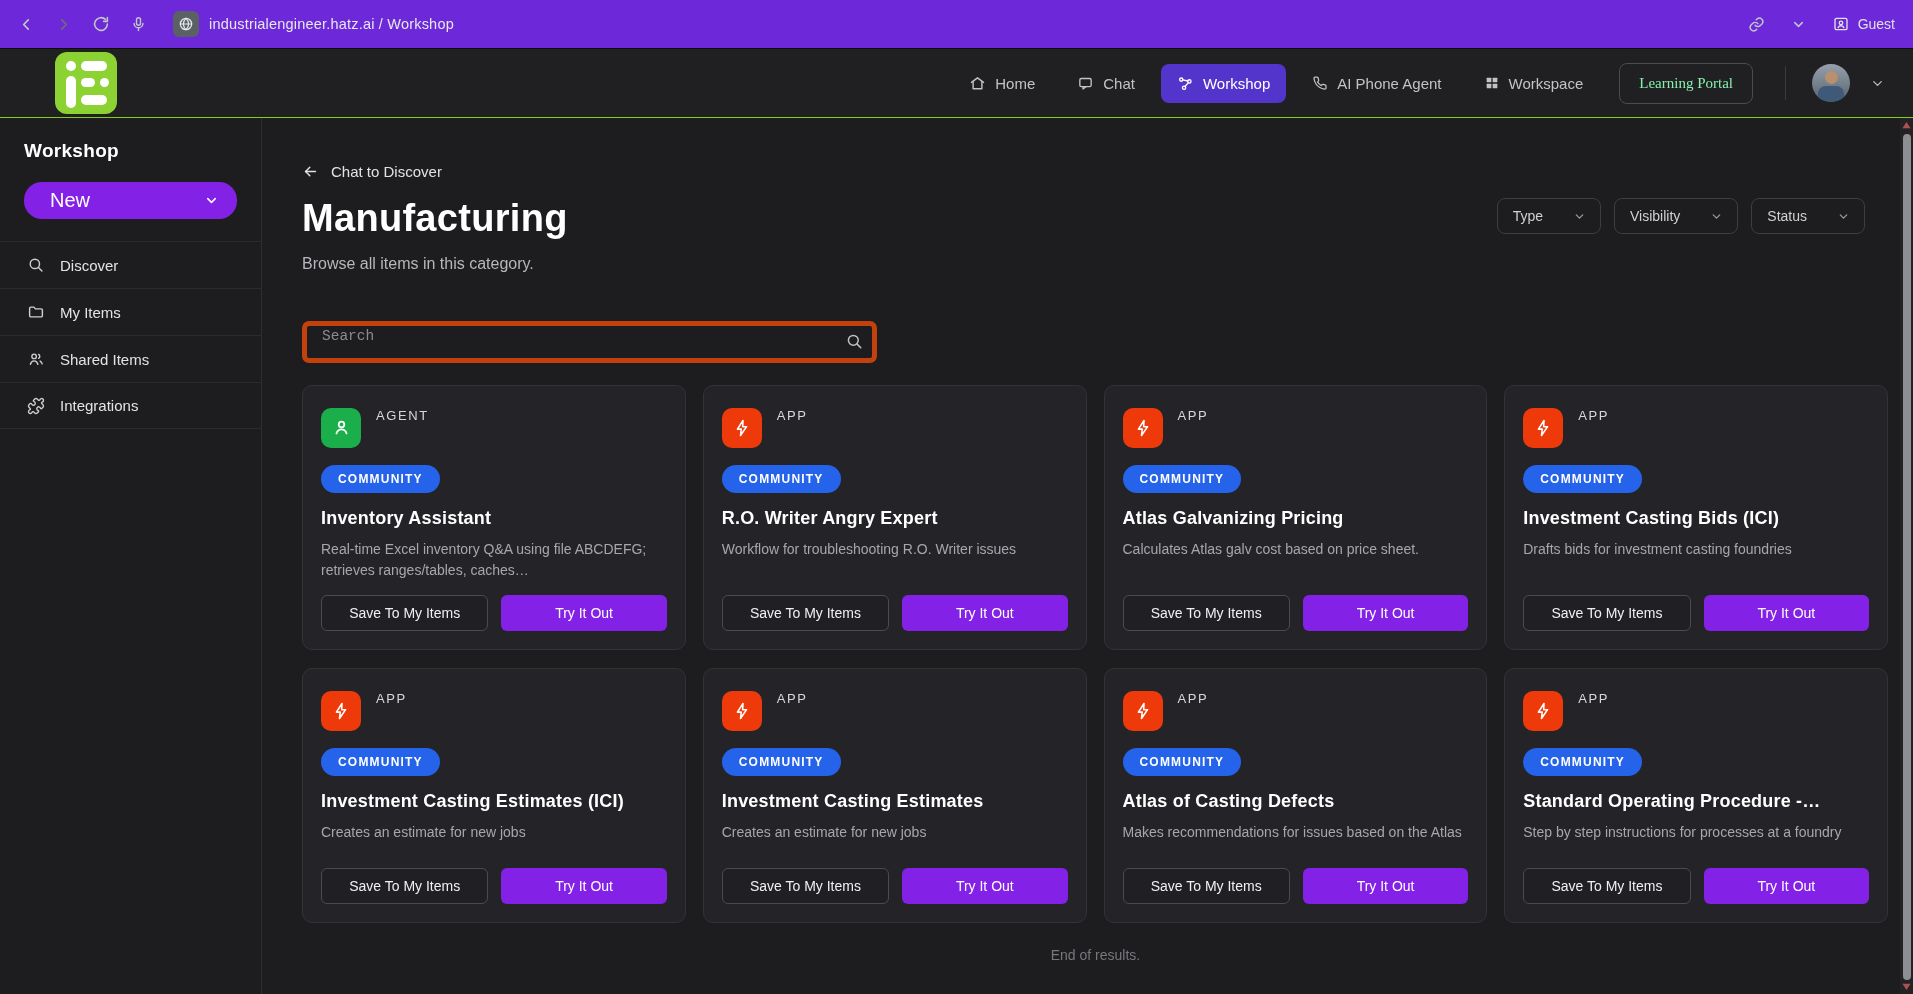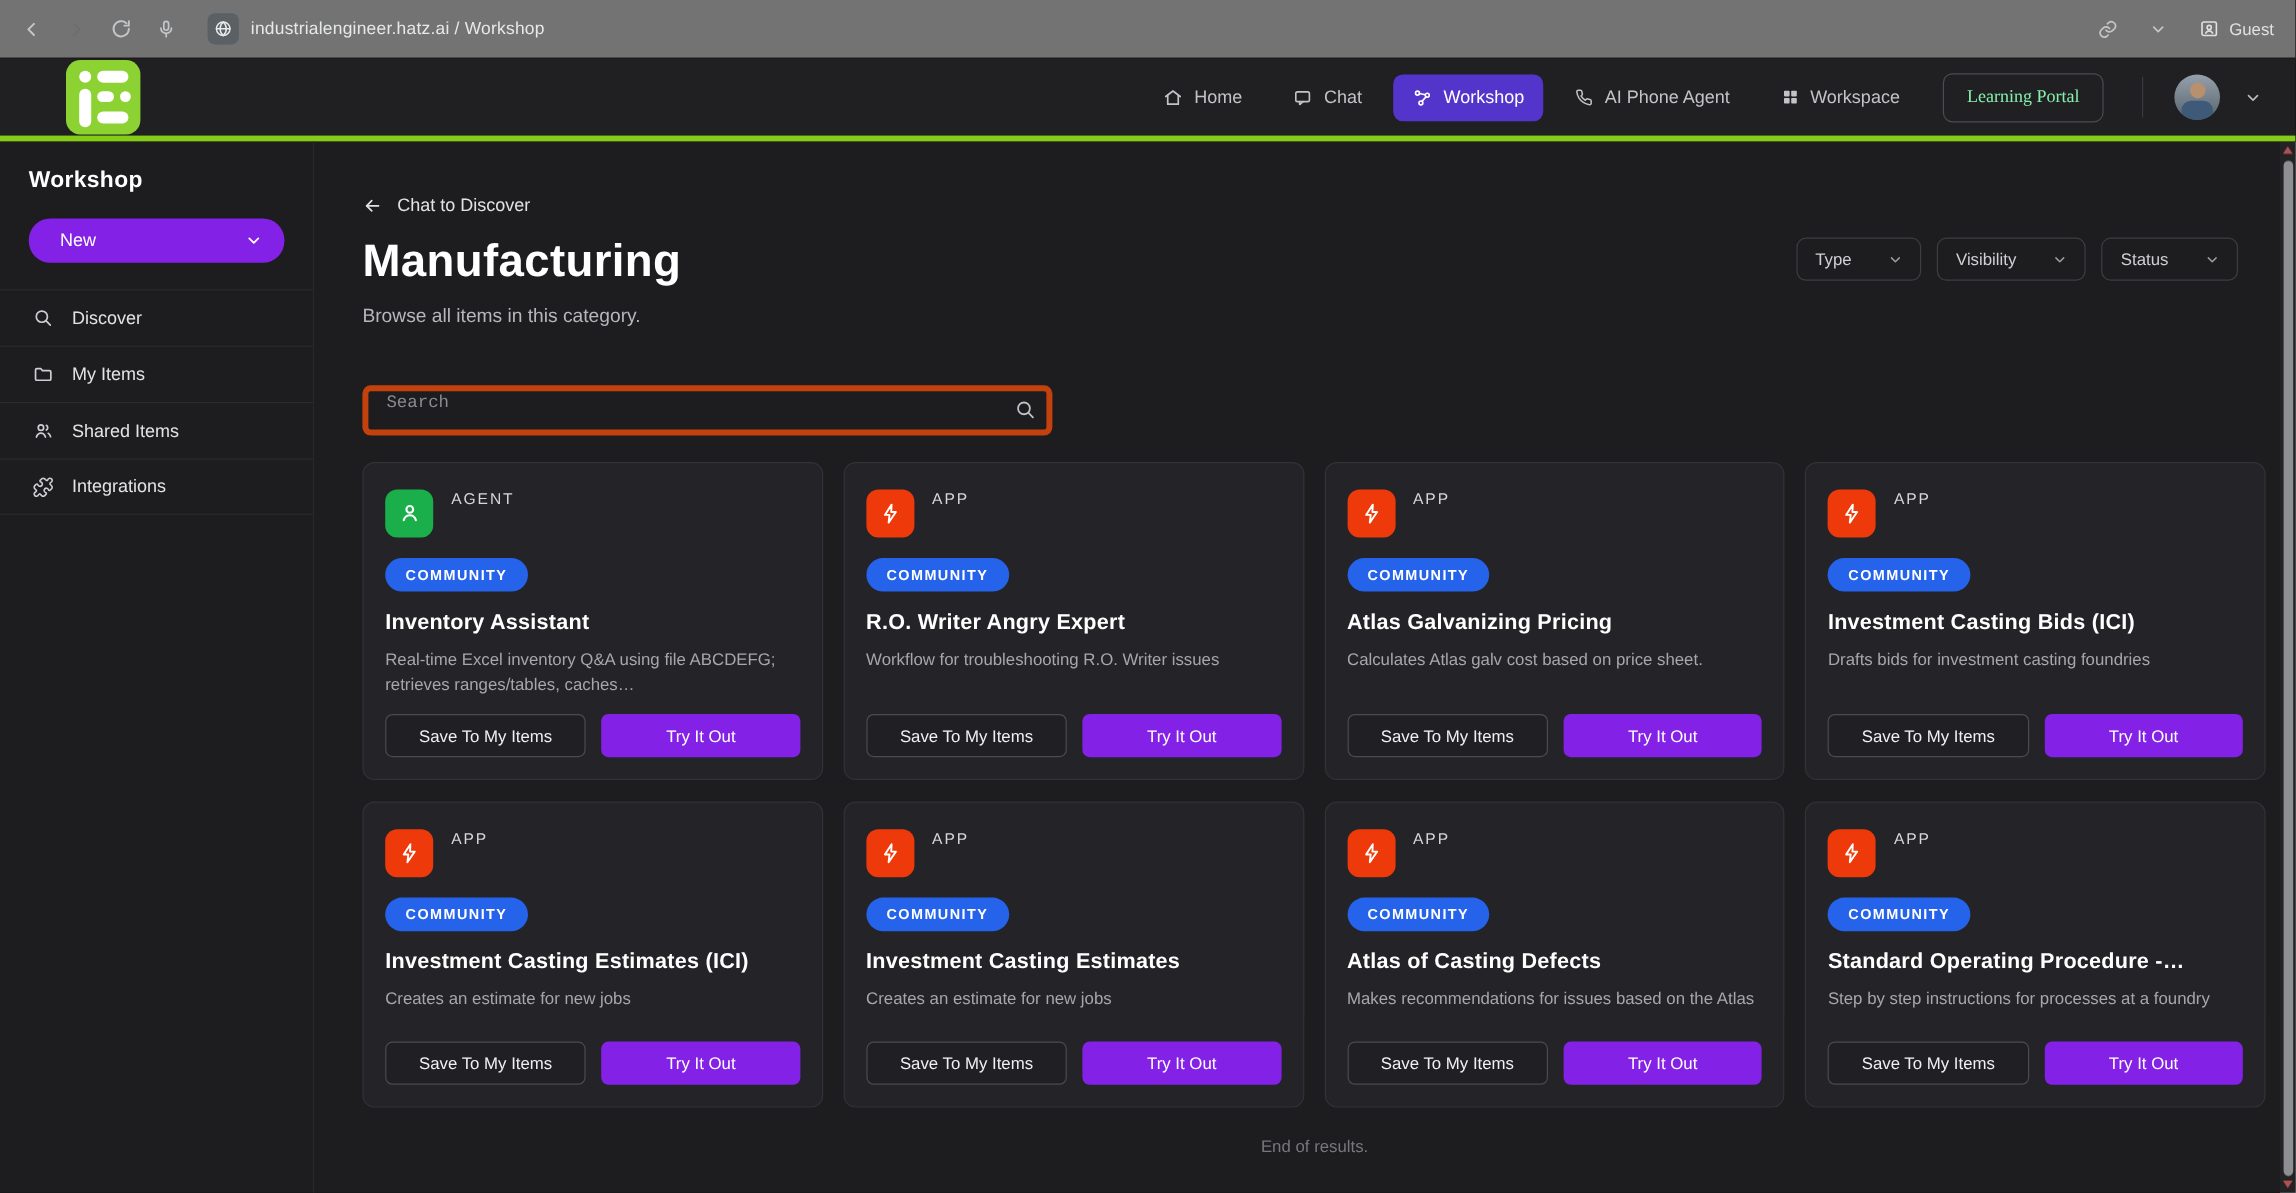--- a/index.html
+++ b/index.html
@@ -2,34 +2,34 @@
 <html><head>
 <meta charset="utf-8">
 <style>
   * { margin:0; padding:0; box-sizing:border-box; }
   html,body { width:1913px; height:994px; overflow:hidden; background:#141414;
     font-family:"Liberation Sans", sans-serif; -webkit-font-smoothing:antialiased; }
   .i { display:inline-flex; align-items:center; justify-content:center; }
   .i svg { display:block; }
 
   
-  .chrome { height:49px; background:#737373; display:flex; align-items:center;
+  .chrome { height:49px; background:#6d28d9; display:flex; align-items:center;
     padding:0 18px; gap:20px; border-bottom:1px solid #0c0c0c; }
   .chrome-btn { background:none; border:none; color:#c3c6c9; cursor:pointer; display:flex; }
   .chrome-btn.dim { color:#6b6e72; }
   .url-chip { display:flex; align-items:center; gap:10px; margin-left:6px; }
   .globe-badge { width:26px; height:26px; border-radius:6px; background:#5b6065;
     display:flex; align-items:center; justify-content:center; color:#e8eaec; }
   .url-text { color:#e6e8ea; font-size:14.5px; letter-spacing:.2px; }
   .chrome-right { margin-left:auto; display:flex; align-items:center; gap:26px; color:#c3c6c9; }
   .guest-chip { display:flex; align-items:center; gap:8px; font-size:14px; color:#dfe1e3; }
 
   
   .app-header { height:69px; background:#202023; display:flex; align-items:center;
-    padding:0 28px 0 55px; border-bottom:5px solid #84cc16; }
+    padding:0 28px 0 55px; border-bottom:1px solid #84cc16; }
   .logo { width:62px; height:62px; border-radius:12px; background:#8cd232; position:relative;
     flex:0 0 auto; cursor:pointer; }
   .logo i { position:absolute; background:#fff; border-radius:99px; }
   .logo .d1 { width:10px; height:10px; left:11px; top:9px; }
   .logo .b1 { width:26px; height:10px; left:26px; top:9px; }
   .logo .v1 { width:10px; height:32px; left:11px; top:24px; }
   .logo .b2 { width:14px; height:9px;  left:26px; top:26px; }
   .logo .d2 { width:9px;  height:9px;  left:45px; top:26px; }
   .logo .b3 { width:26px; height:10px; left:26px; top:43px; }
   .main-nav { margin-left:auto; display:flex; align-items:center; gap:10px; }
@@ -46,21 +46,21 @@
     background:#b9906e; left:12.5px; top:7px; }
   .avatar .body { position:absolute; width:26px; height:16px; border-radius:8px 8px 0 0;
     background:#3e5a78; left:6px; top:22px; }
   .avatar-caret { color:#b9babd; margin-left:10px; cursor:pointer; }
 
   
   .app-body { display:flex; height:876px; }
   .sidebar { width:262px; background:#1d1d20; border-right:1px solid #2d2d31; padding-top:22px; }
   .sb-title { color:#fff; font-size:19px; font-weight:700; letter-spacing:.3px; padding:0 24px; }
   .new-btn { margin:20px 24px 0; width:calc(100% - 48px); height:37px; background:#8421e6;
-    border:none; border-radius:18px; color:#fff; font-size:15px; font-family:inherit;
+    border:none; border-radius:18px; color:#fff; font-size:20px; font-family:inherit;
     display:flex; align-items:center; justify-content:space-between; padding:0 18px 0 26px;
     cursor:pointer; }
   .sb-list { margin-top:22px; }
   .sb-item { height:47px; display:flex; align-items:center; gap:15px; padding-left:27px;
     color:#e3e3e5; font-size:15px; border-top:1px solid #2b2b2f; cursor:pointer; }
   .sb-item:last-child { border-bottom:1px solid #2b2b2f; }
   .sb-item .i { color:#cdced1; }
 
   
   .main { flex:1; background:#1d1d20; padding:45px 0 0 40px; position:relative; overflow:hidden; }

